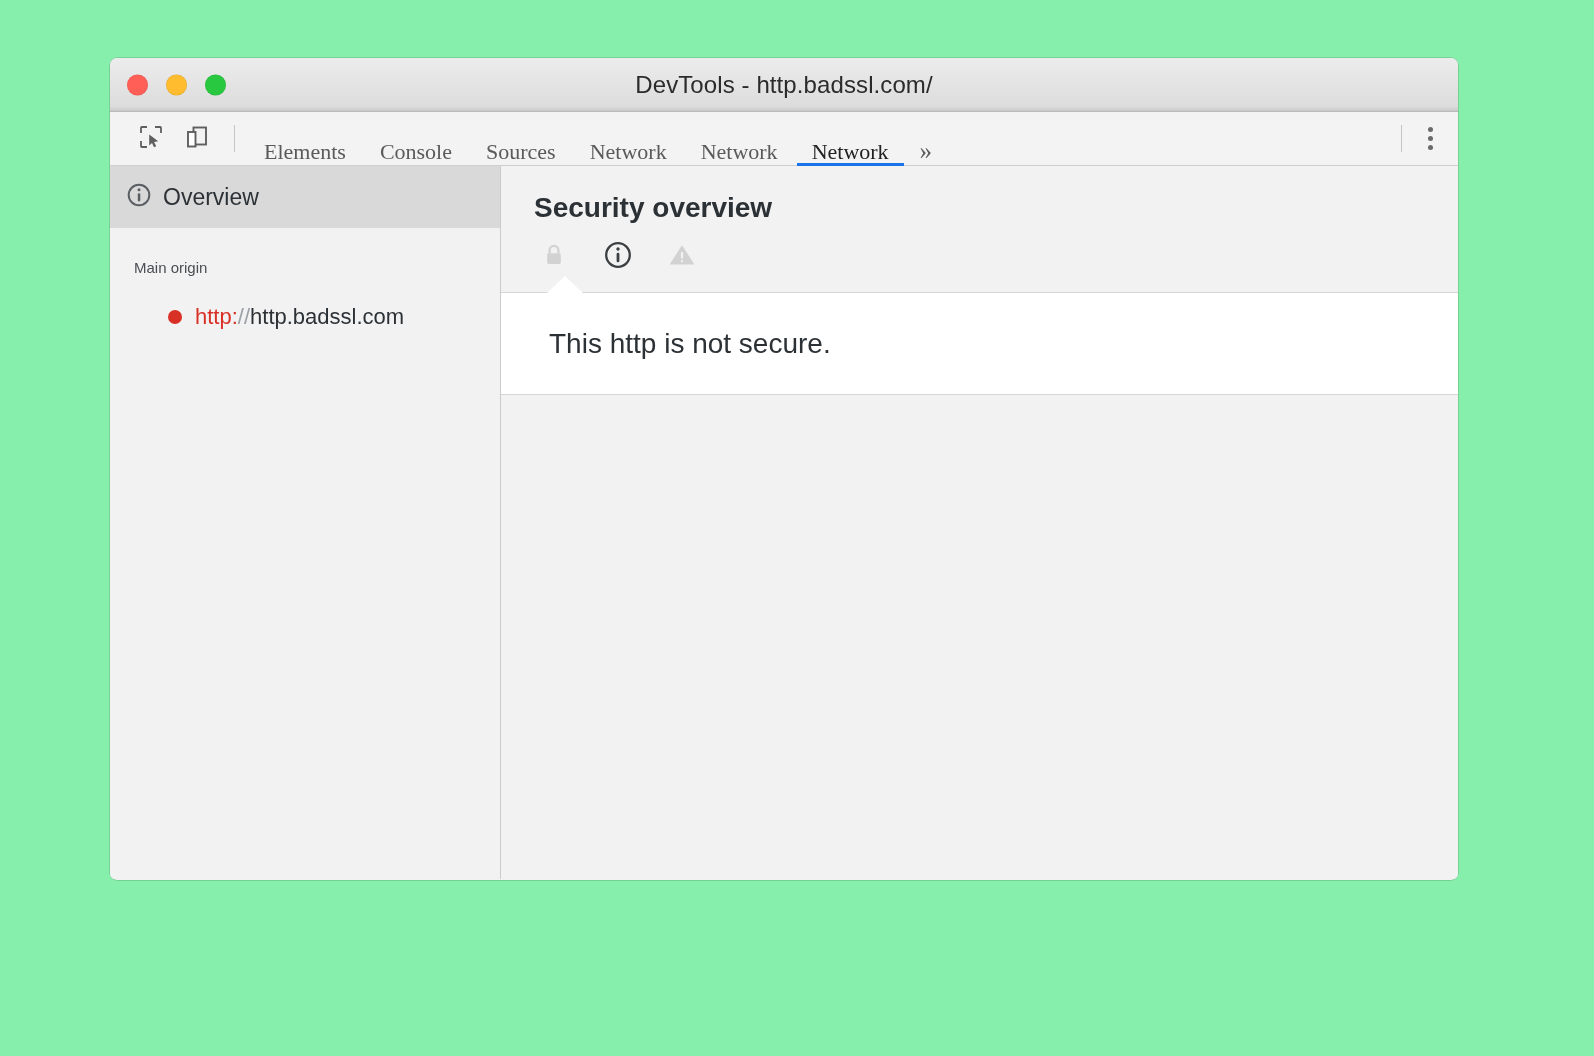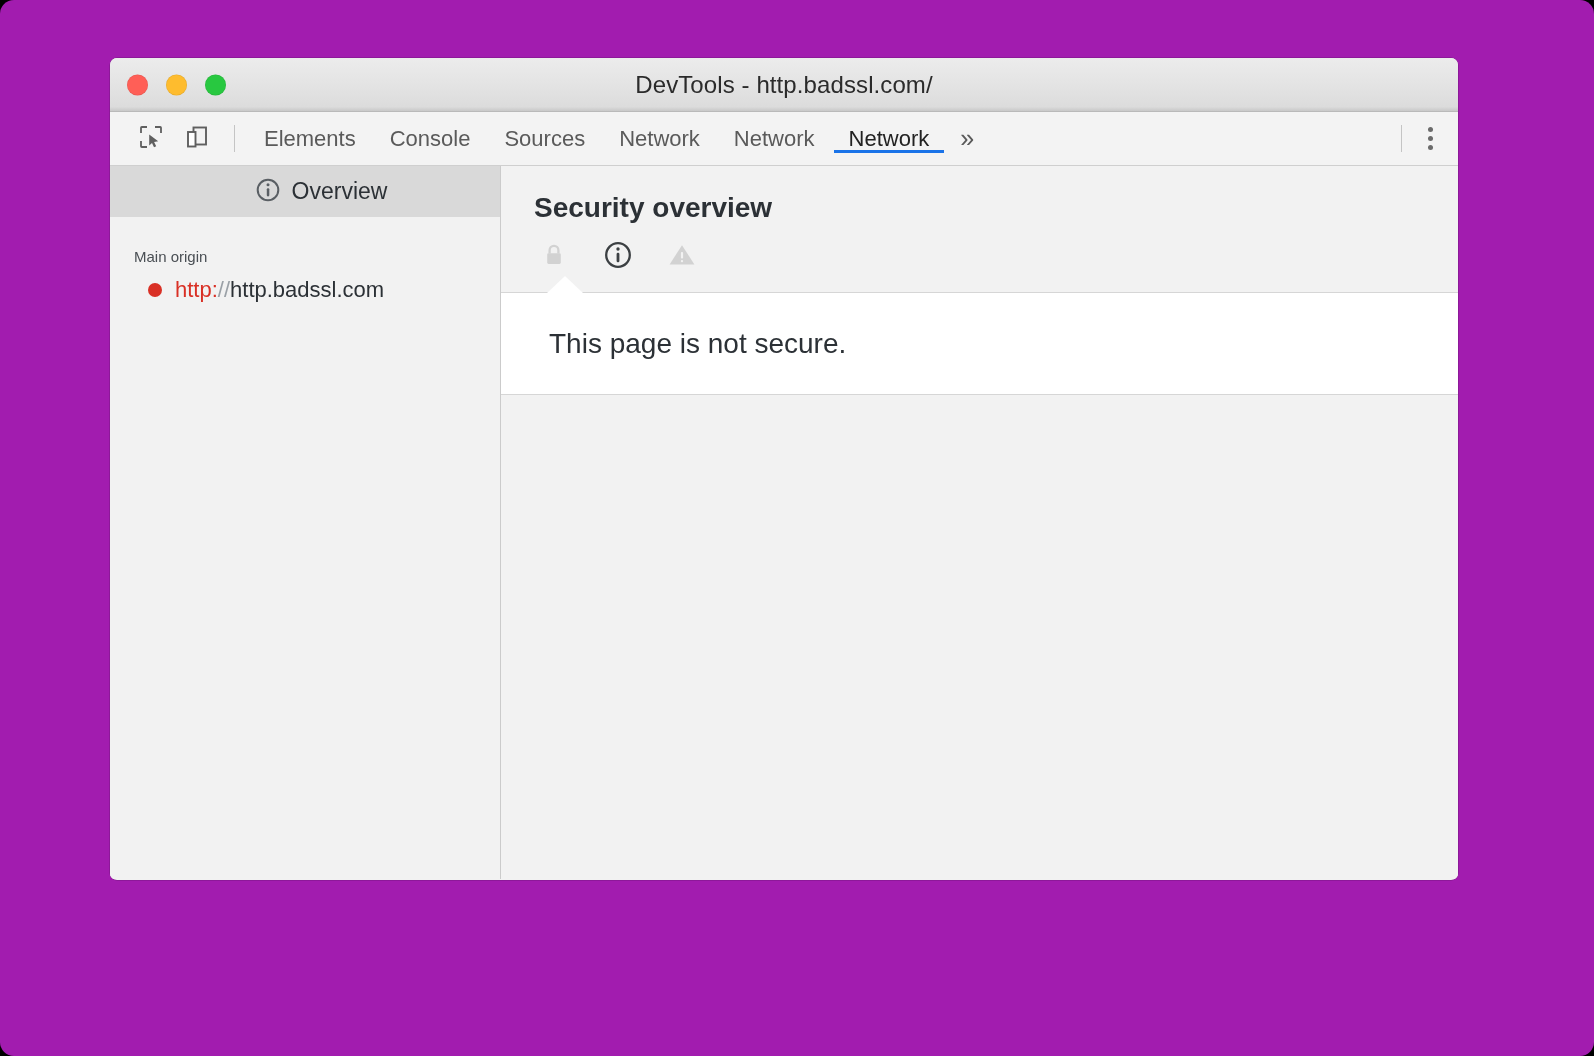--- a/index.html
+++ b/index.html
@@ -9,22 +9,21 @@
     width: 1594px;
     height: 1056px;
     overflow: hidden;
     font-family: "Liberation Sans", sans-serif;
   }
 
   #stage {
     position: relative;
     width: 1594px;
     height: 1056px;
-    background: #a21caf;
-    border-radius: 14px;
+    background: #86efac;
   }
 
   
   .window {
     position: absolute;
     left: 110px;
     top: 58px;
     width: 1348px;
     height: 822px;
     border-radius: 7px 7px 7px 7px;
@@ -95,21 +94,22 @@
 
   .strip-divider {
     width: 1px;
     background: #c4c4c4;
     margin: 13px 12px 13px 14px;
     flex: 0 0 1px;
   }
 
   .tabs {
     display: flex;
-    align-items: center;
+    align-items: flex-end;
+    font-family: Liberation Serif, serif;
   }
 
   .tab {
     position: relative;
     display: flex;
     align-items: center;
     padding: 0 17px;
     font-size: 22px;
     color: #5a5a5a;
     white-space: nowrap;
@@ -169,45 +169,44 @@
     background: #f2f2f2;
     border-right: 1px solid #cbcbcb;
     box-sizing: border-box;
     flex: 0 0 391px;
   }
 
   .sidebar-item {
     display: flex;
     align-items: center;
     gap: 11px;
-    height: 51px;
-    padding-left: 32px;
-    box-sizing: border-box;
-    cursor: default;
-    justify-content: center;
+    height: 62px;
+    padding-left: 16px;
+    box-sizing: border-box;
+    cursor: default;
   }
   .sidebar-item.selected { background: #d9d9d9; }
   .sidebar-item-label {
     font-size: 23px;
     color: #2c3136;
   }
 
   .sidebar-section {
     margin-top: 31px;
     padding-left: 24px;
     font-size: 15px;
     color: #4a4f54;
   }
 
   .origin-row {
     display: flex;
     align-items: center;
     gap: 13px;
-    margin-top: 12px;
-    padding-left: 38px;
+    margin-top: 28px;
+    padding-left: 58px;
     cursor: default;
   }
   .origin-dot {
     width: 14px;
     height: 14px;
     border-radius: 50%;
     background: #d93025;
     flex: 0 0 14px;
   }
   .origin-text {
@@ -421,19 +420,19 @@
                 <rect x="13.9" y="11.0" width="2.2" height="6.4" rx="1" fill="#f2f2f2"></rect>
                 <rect x="13.9" y="19.0" width="2.2" height="2.2" rx="1" fill="#f2f2f2"></rect>
               </svg>
             </span>
           </div>
 
         </div>
 
         <div class="summary-wrap">
           <span class="notch"></span>
-          <div class="summary-text">This page is not secure.</div>
+          <div class="summary-text">This http is not secure.</div>
         </div>
 
       </div>
     </div>
   </div>
 </div>
 
 </body></html>

